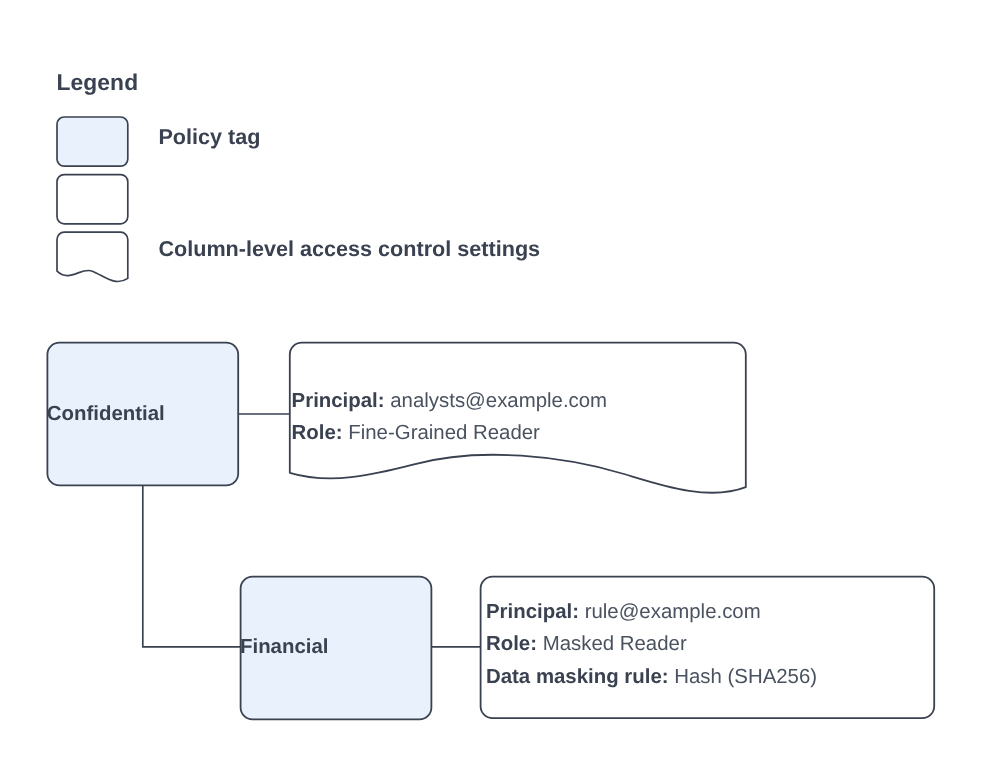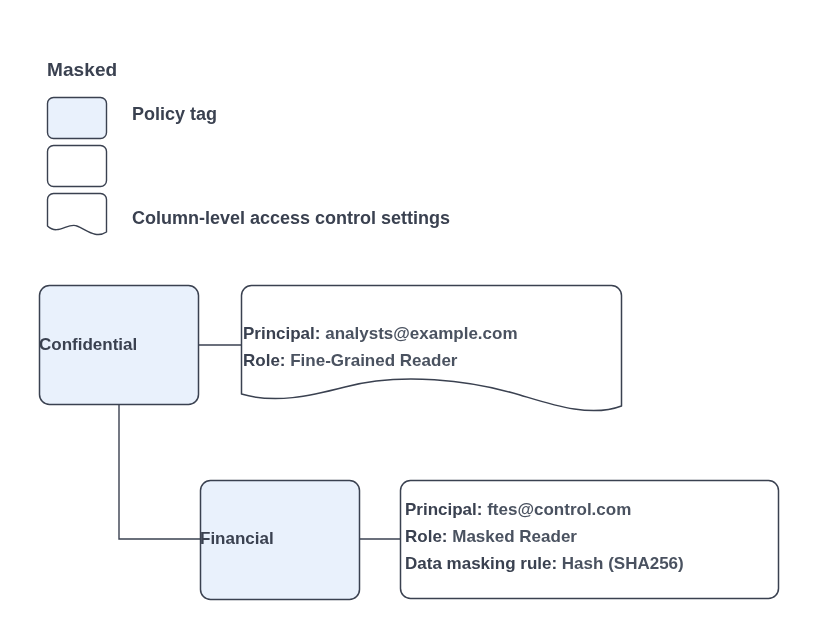--- a/index.html
+++ b/index.html
@@ -46,21 +46,21 @@
   }
 
   .legend-label {
     left: 132px;
     font-size: 18px;
     font-weight: bold;
     color: #3a4150;
   }
   .legend-label.row0 { top: 104px; }
   .legend-label.row1 { top: 152px; }
-  .legend-label.row2 { top: 208px; }
+  .legend-label.row2 { top: 197px; }
 
   .node-label {
     font-size: 17px;
     font-weight: bold;
     color: #3a4150;
     text-align: left;
   }
   .node-label.confidential {
     left: 39px;
     top: 335px;
@@ -81,21 +81,21 @@
   .detail-block.one  { left: 243px; top: 320px; }
   .detail-block.two  { left: 405px; top: 496px; }
 
   .detail-line { white-space: nowrap; }
   .detail-key {
     font-weight: bold;
     color: #3a4150;
     text-align: right;
   }
   .detail-val {
-    font-weight: bold;
+    font-weight: normal;
     color: #4a5260;
   }
 </style>
 </head>
 <body>
 
 <div id="diagram-root">
 
   <svg id="diagram-canvas" viewBox="0 0 820 640">
 
@@ -128,21 +128,21 @@
              A10,10 0 0 1 621.5,295.5
              L621.5,406
              C590,418 550,404 520,395
              C470,380 400,372 345,387
              C310,396 275,404 241.5,394
              Z" fill="#ffffff" stroke="#3a4150" stroke-width="1.5" stroke-linejoin="round"></path>
 
     <rect x="400.5" y="480.5" width="378" height="118" rx="10" ry="10" fill="#ffffff" stroke="#3a4150" stroke-width="1.5"></rect>
   </svg>
 
-  <div class="txt legend-title">Masked</div>
+  <div class="txt legend-title">Legend</div>
 
   <div class="txt legend-label row0">Policy tag</div>
   <div class="txt legend-label row2">Column-level access control settings</div>
 
   <div class="txt node-label confidential">Confidential</div>
   <div class="txt node-label financial">Financial</div>
 
   <div class="detail-block one">
     <div class="detail-line">
       <span class="detail-key">Principal:</span>
@@ -150,21 +150,21 @@
     </div>
     <div class="detail-line">
       <span class="detail-key">Role:</span>
       <span class="detail-val">Fine-Grained Reader</span>
     </div>
   </div>
 
   <div class="detail-block two">
     <div class="detail-line">
       <span class="detail-key">Principal:</span>
-      <span class="detail-val">ftes@control.com</span>
+      <span class="detail-val">rule@example.com</span>
     </div>
     <div class="detail-line">
       <span class="detail-key">Role:</span>
       <span class="detail-val">Masked Reader</span>
     </div>
     <div class="detail-line">
       <span class="detail-key">Data masking rule:</span>
       <span class="detail-val">Hash (SHA256)</span>
     </div>
   </div>

